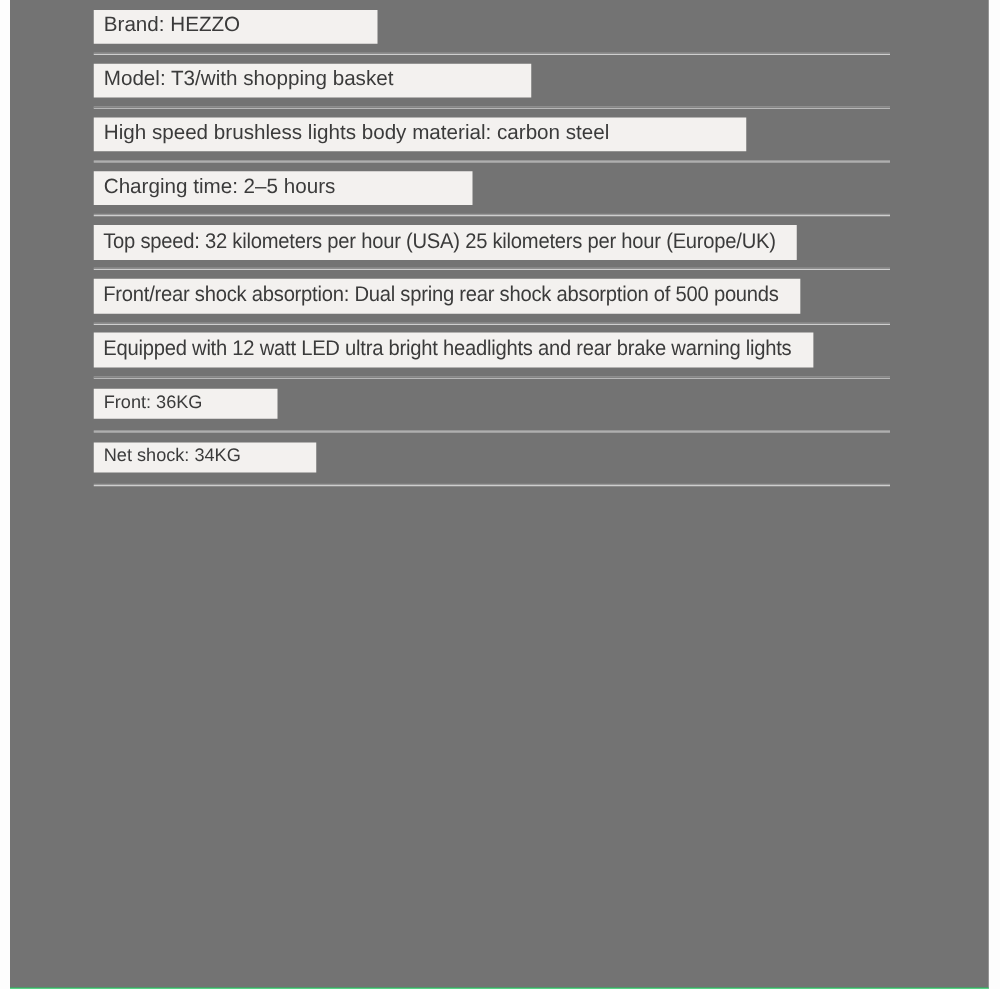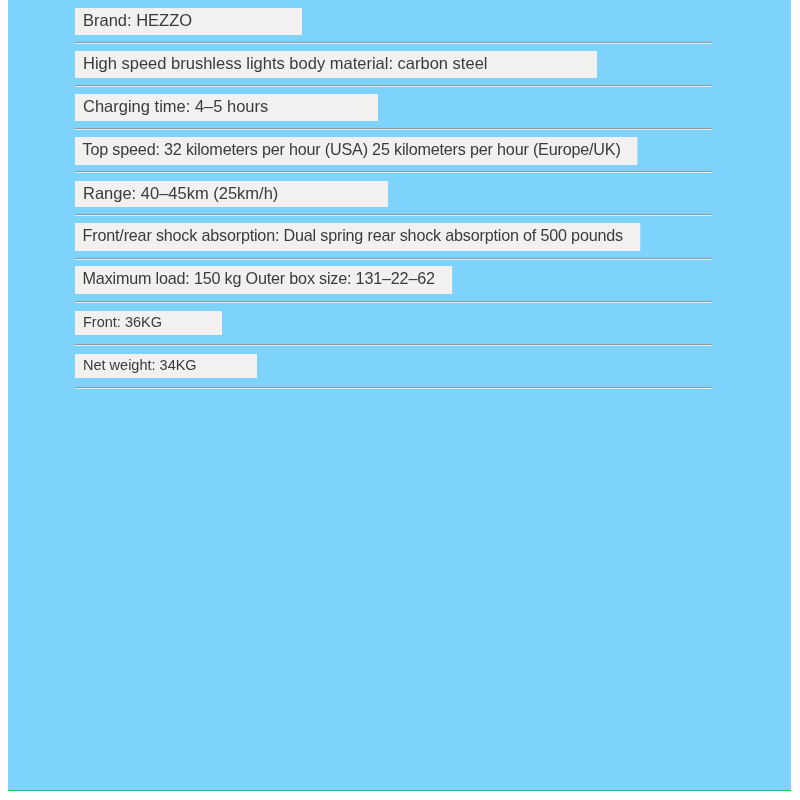--- a/index.html
+++ b/index.html
@@ -16,21 +16,21 @@
     width: 800px;
     height: 800px;
     background: #fdfdfd;
   }
   .panel {
     position: absolute;
     left: 8px;
     top: 0;
     width: 783px;
     height: 790px;
-    background: #7dd3fc;
+    background: #737373;
     border-bottom: 3px solid #22c55e;
   }
   .spec-row {
     position: relative;
     height: 43.1px;
     display: flex;
     align-items: center;
   }
   
   .spec-row::after {
@@ -75,39 +75,39 @@
 </head>
 <body>
 
 <div class="page">
   <main class="panel">
     <div id="rows">
         <div class="spec-row">
     <span class="row-text">Brand: HEZZO</span>
   </div>
         <div class="spec-row">
+    <span class="row-text">Model: T3/with shopping basket</span>
+  </div>
+        <div class="spec-row">
     <span class="row-text">High speed brushless lights body material: carbon steel</span>
   </div>
         <div class="spec-row">
-    <span class="row-text">Charging time: 4–5 hours</span>
+    <span class="row-text">Charging time: 2–5 hours</span>
   </div>
         <div class="spec-row condensed">
     <span class="row-text">Top speed: 32 kilometers per hour (USA) 25 kilometers per hour (Europe/UK)</span>
-  </div>
-        <div class="spec-row">
-    <span class="row-text">Range: 40–45km (25km/h)</span>
   </div>
         <div class="spec-row condensed">
     <span class="row-text">Front/rear shock absorption: Dual spring rear shock absorption of 500 pounds</span>
   </div>
         <div class="spec-row condensed">
-    <span class="row-text">Maximum load: 150 kg Outer box size: 131–22–62</span>
+    <span class="row-text">Equipped with 12 watt LED ultra bright headlights and rear brake warning lights</span>
   </div>
         <div class="spec-row small">
     <span class="row-text">Front: 36KG</span>
   </div>
         <div class="spec-row small">
-    <span class="row-text">Net weight: 34KG</span>
+    <span class="row-text">Net shock: 34KG</span>
   </div>
       </div>
   </main>
   <div class="bottom-strip"></div>
 </div>
 
 </body></html>

